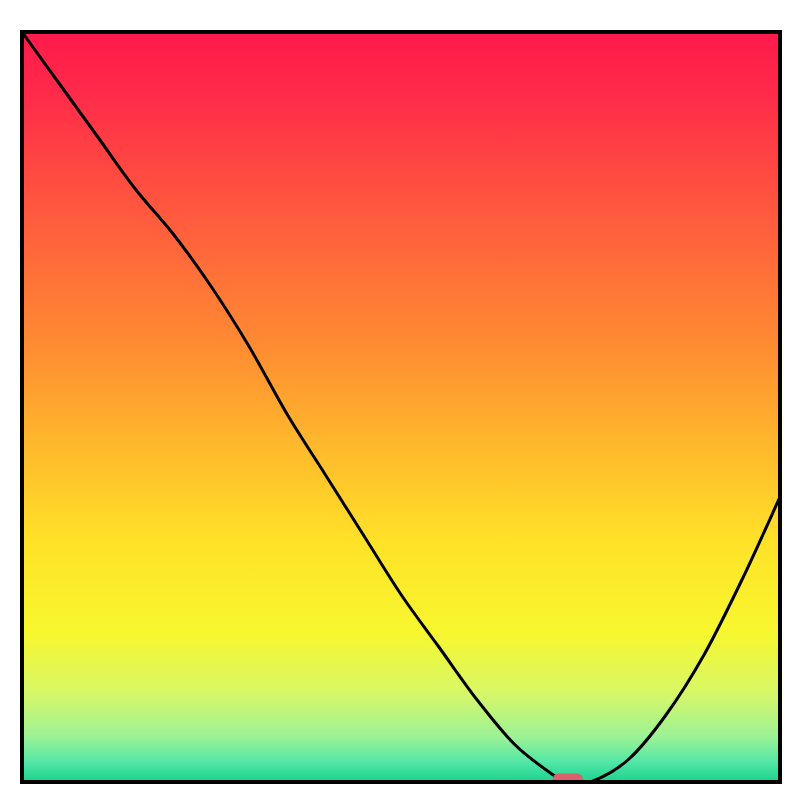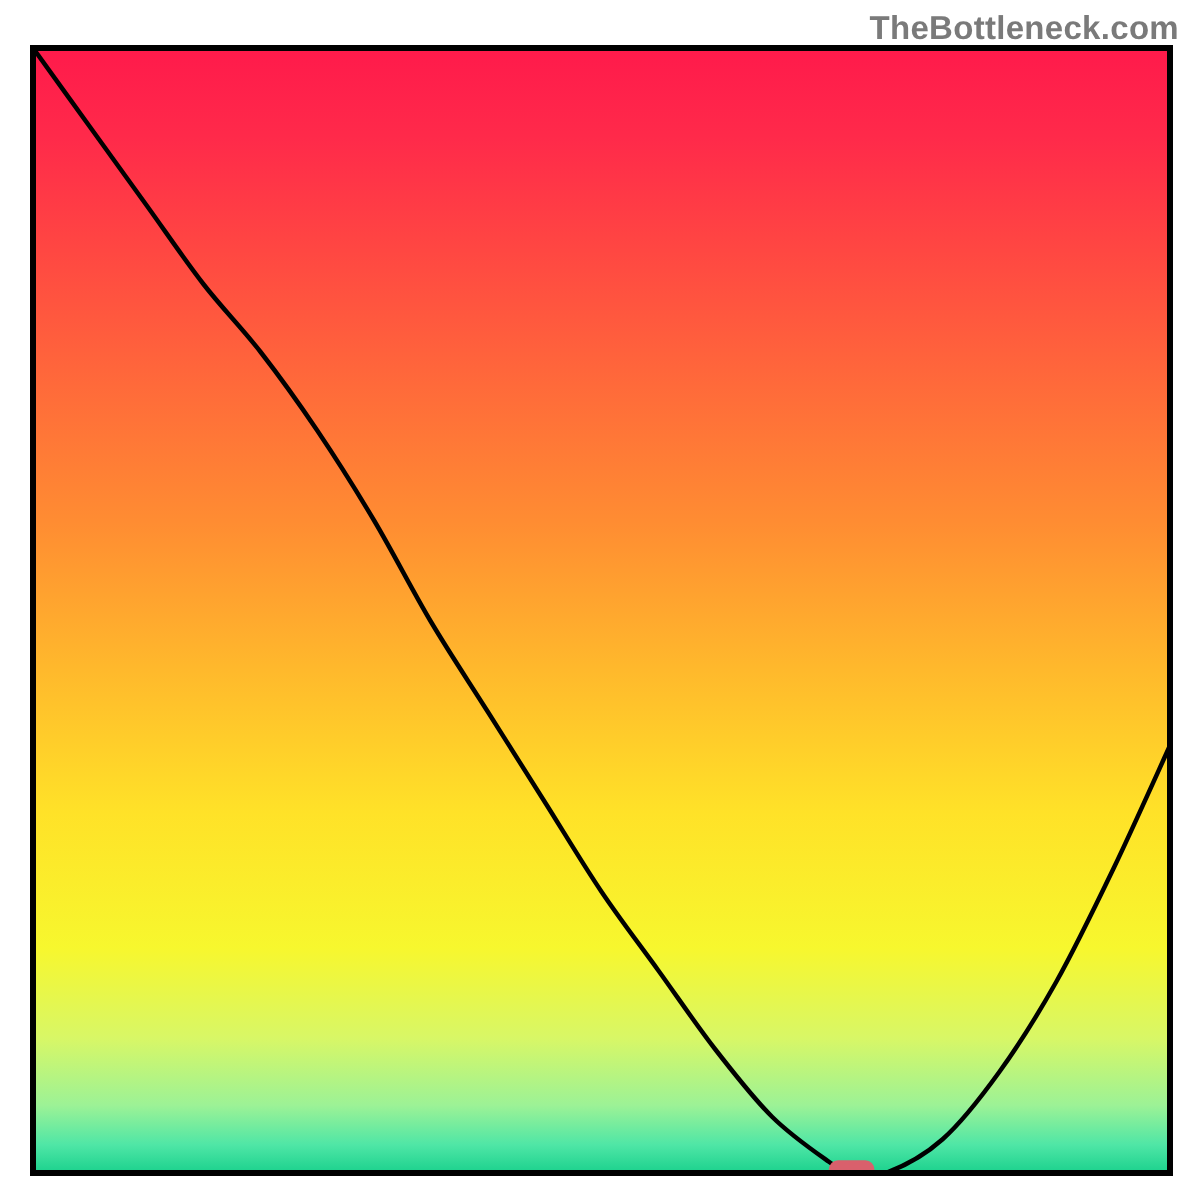--- a/index.html
+++ b/index.html
@@ -30,21 +30,20 @@
     top: 0;
     width: 800px;
     height: 800px;
     display: block;
   }
 </style>
 </head>
 <body>
 
 <div class="container">
-  <div class="watermark">TheBottleneck.com</div>
 
   <svg class="plot" viewBox="0 0 800 800">
     <defs>
       <linearGradient id="bg-grad" x1="0" y1="0" x2="0" y2="1">
           <stop offset="0.00%" stop-color="#ff1a4b"></stop>
           <stop offset="8.00%" stop-color="#ff2a4a"></stop>
           <stop offset="18.00%" stop-color="#ff4742"></stop>
           <stop offset="30.00%" stop-color="#ff6a3a"></stop>
           <stop offset="42.00%" stop-color="#ff8c32"></stop>
           <stop offset="55.00%" stop-color="#ffb82c"></stop>

